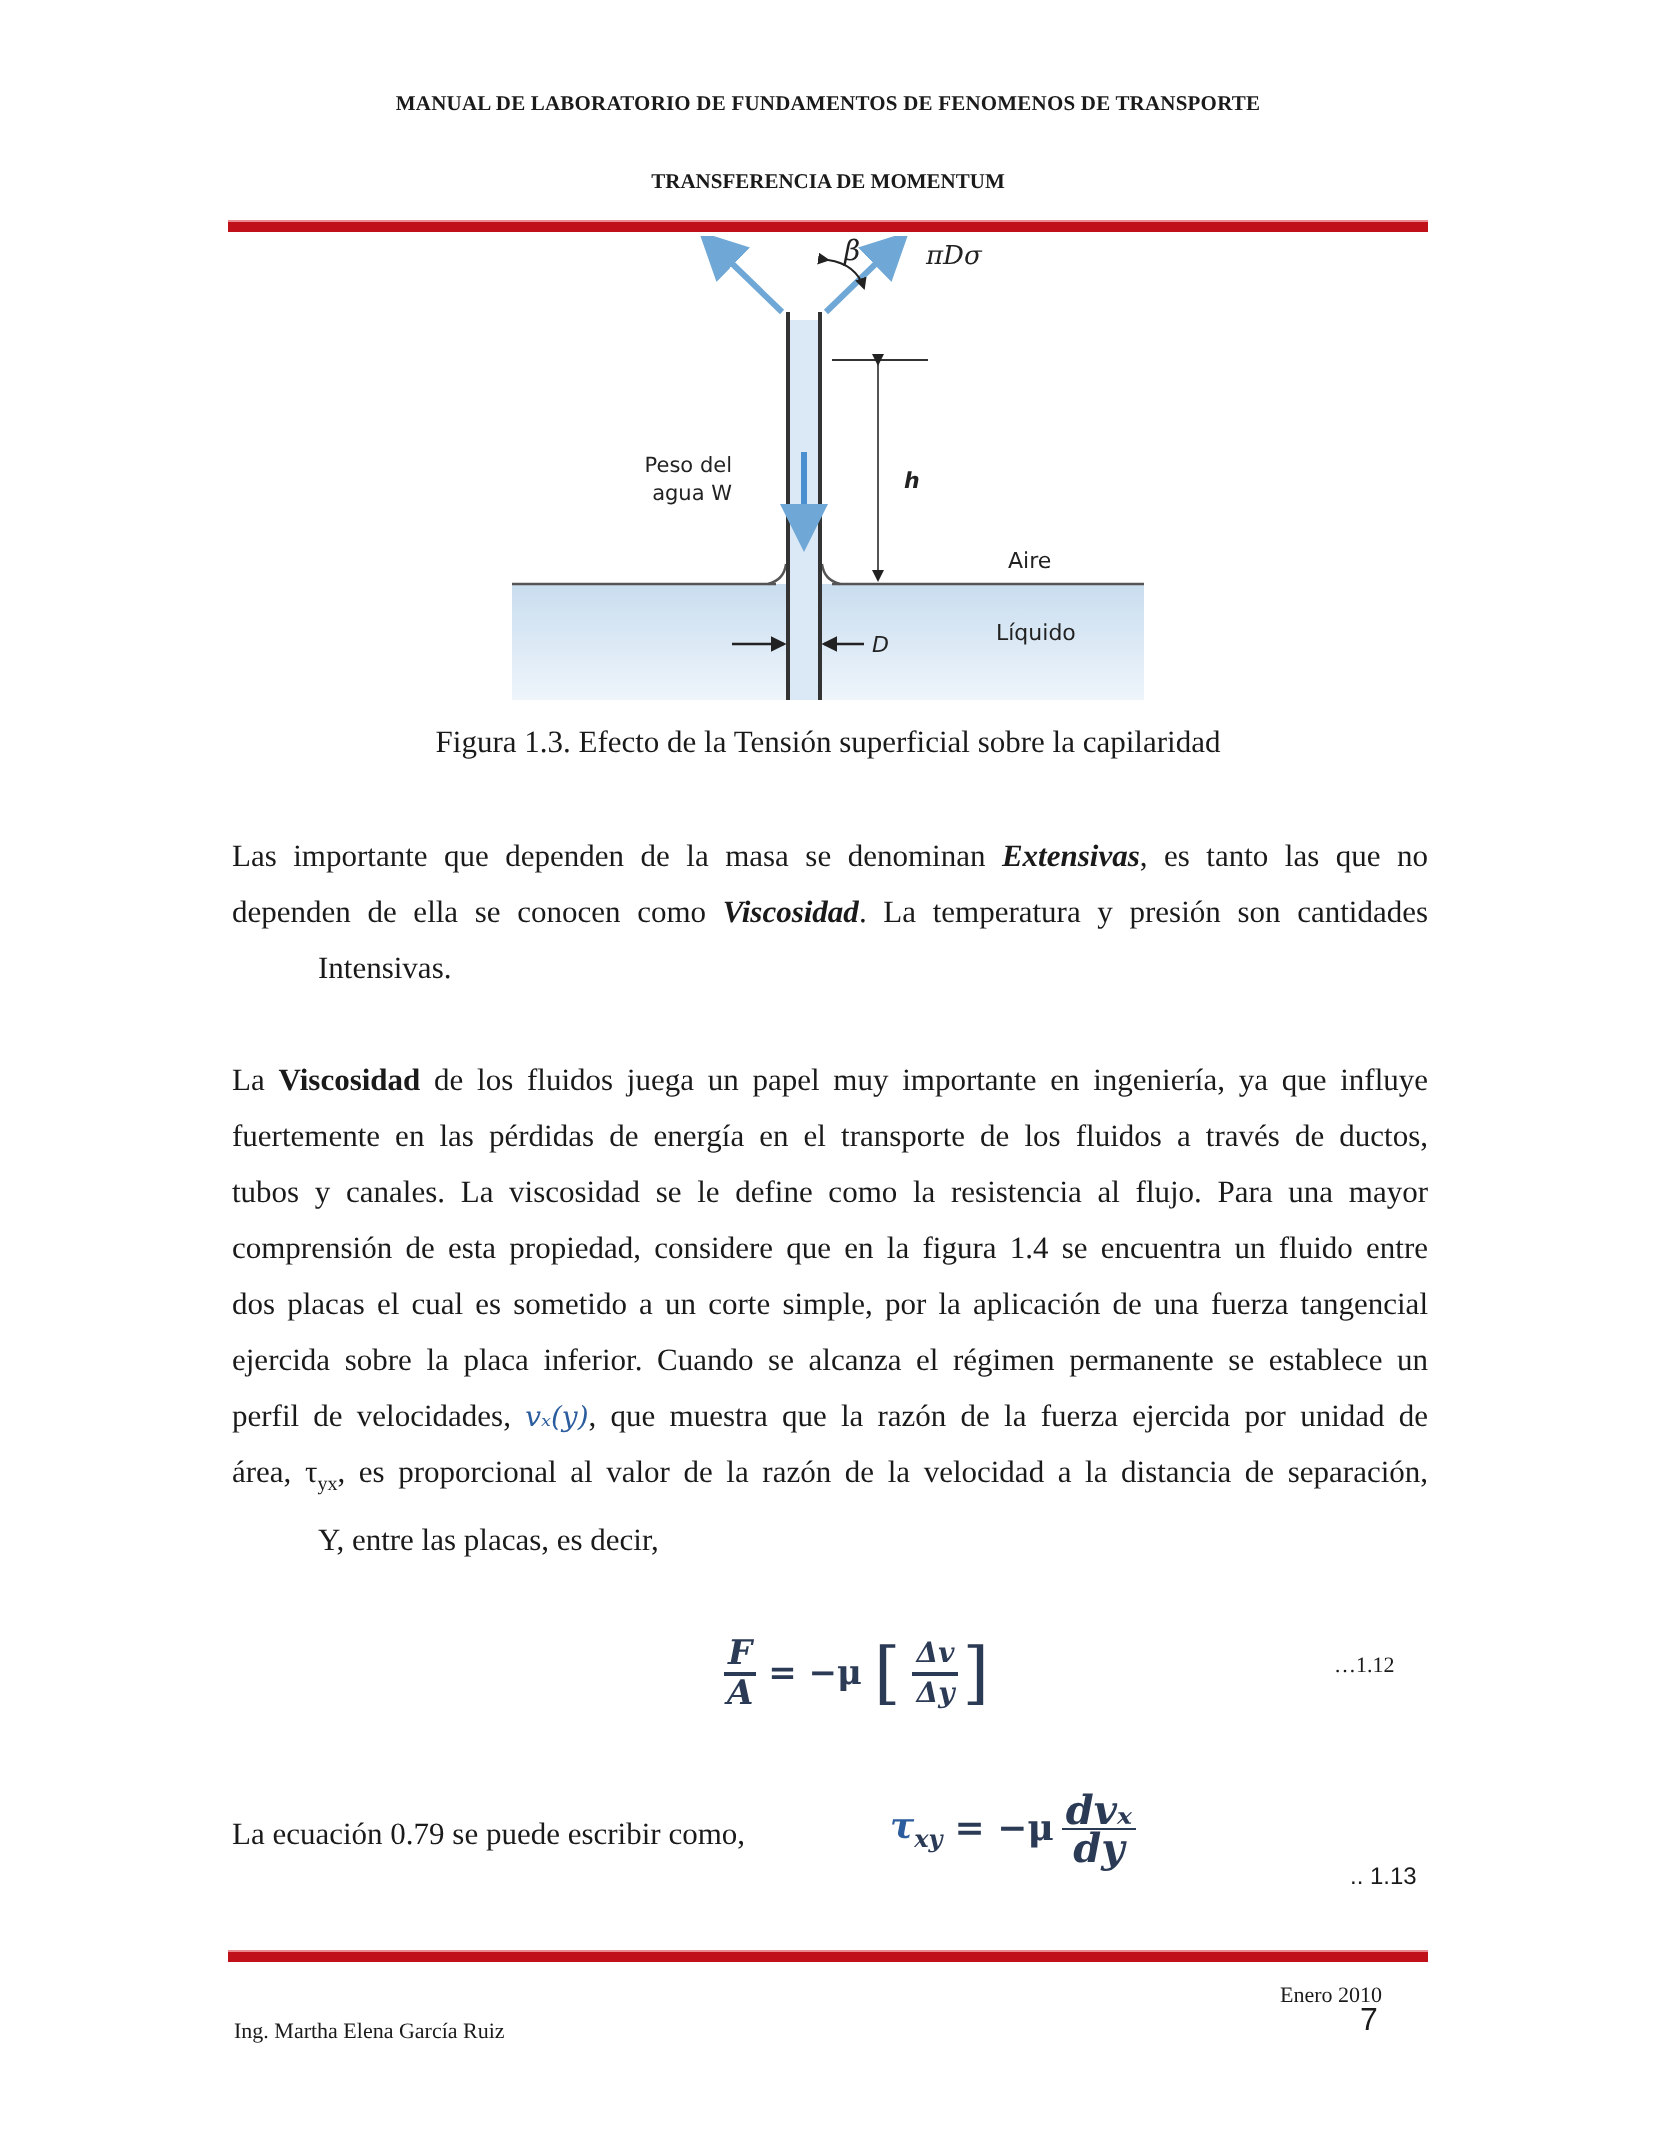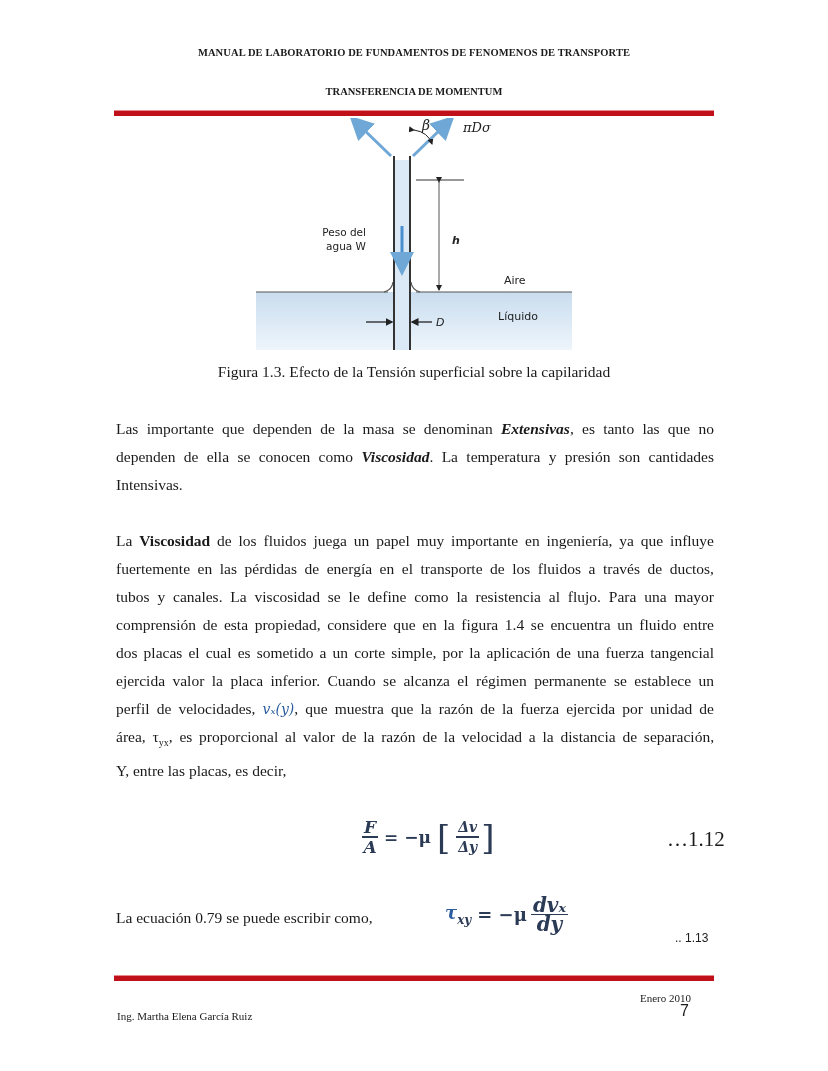--- a/index.html
+++ b/index.html
@@ -8,26 +8,26 @@
   .abs { position: absolute; }
   .hdr1 { top: 47px; left: 0; width: 828px; text-align: center; font-size: 10.5px; font-weight: bold; letter-spacing: 0.1px; }
   .hdr2 { top: 86px; left: 0; width: 828px; text-align: center; font-size: 10.5px; font-weight: bold; }
   .redbar { left: 114px; width: 600px; height: 5px; background: #c0111b; border-top: 1px solid #e88a8f; }
   .redbar.top { top: 110px; }
   .redbar.bot { top: 975px; }
   .figure { top: 118px; left: 256px; width: 316px; height: 234px; }
   .caption { top: 363px; left: 0; width: 828px; text-align: center; font-size: 15.5px; }
   .para { left: 116px; width: 598px; font-size: 15.5px; line-height: 28px; text-align: justify; }
   .para .ln { display: block; text-align: justify; text-align-last: justify; white-space: nowrap; }
-  .para .ln.last { text-align-last: left; }
+  .para .ln.last { text-align-last: left; margin-left: 43px; }
   .p1 { top: 415px; }
   .p2 { top: 527px; }
   .math-inline { color: #2b5d9e; font-style: italic; font-weight: normal; font-family: "DejaVu Serif", serif; font-size: 14px; }
   .eq1 { top: 814px; left: 362px; height: 46px; }
-  .eqnum1 { top: 827px; left: 667px; font-size: 21px; }
+  .eqnum1 { top: 827px; left: 667px; font-size: 11px; }
   .eq2-text { top: 909px; left: 116px; font-size: 15.5px; }
   .eq2 { top: 896px; left: 445px; }
   .eqnum2 { top: 931px; left: 675px; font-size: 12px; font-family: "Liberation Sans", sans-serif; }
   .footer-date { top: 992px; left: 640px; font-size: 11px; }
   .footer-author { top: 1010px; left: 117px; font-size: 11px; }
   .footer-page { top: 1002px; left: 680px; font-size: 16px; font-family: "Liberation Sans", sans-serif; }
   .frac { display: inline-flex; flex-direction: column; align-items: center; vertical-align: middle; }
   .frac .num { border-bottom: 2px solid #2b3a55; padding: 0 2px; line-height: 18px; }
   .frac .den { line-height: 18px; }
   .eqtxt { font-family: "DejaVu Serif", serif; color: #2b3a55; font-weight: bold; font-style: italic; }
@@ -95,21 +95,21 @@
   <span class="ln"><span>dependen de ella se conocen como </span><b><i>Viscosidad</i></b><span>. La temperatura y presión son cantidades</span></span>
   <span class="ln last">Intensivas.</span>
 </div>
 
 <div class="abs para p2">
   <span class="ln"><span>La </span><b>Viscosidad</b><span> de los fluidos juega un papel muy importante en ingeniería, ya que influye</span></span>
   <span class="ln">fuertemente en las pérdidas de energía en el transporte de los fluidos a través de ductos,</span>
   <span class="ln">tubos y canales. La viscosidad se le define como la resistencia al flujo. Para una mayor</span>
   <span class="ln">comprensión de esta propiedad, considere que en la figura 1.4 se encuentra un fluido entre</span>
   <span class="ln">dos placas el cual es sometido a un corte simple, por la aplicación de una fuerza tangencial</span>
-  <span class="ln">ejercida valor la placa inferior. Cuando se alcanza el régimen permanente se establece un</span>
+  <span class="ln">ejercida sobre la placa inferior. Cuando se alcanza el régimen permanente se establece un</span>
   <span class="ln"><span>perfil de velocidades, </span><span class="math-inline">vₓ(y)</span><span>, que muestra que la razón de la fuerza ejercida por unidad de</span></span>
   <span class="ln"><span>área, τ</span><sub style="font-size:10px">yx</sub><span>, es proporcional al valor de la razón de la velocidad a la distancia de separación,</span></span>
   <span class="ln last">Y, entre las placas, es decir,</span>
 </div>
 
 <div class="abs eq1 eqtxt" style="display:flex;align-items:center;gap:6px;font-size:17px;">
   <span class="frac">
       <span class="num">F</span>
       <span class="den">A</span>
     </span>

